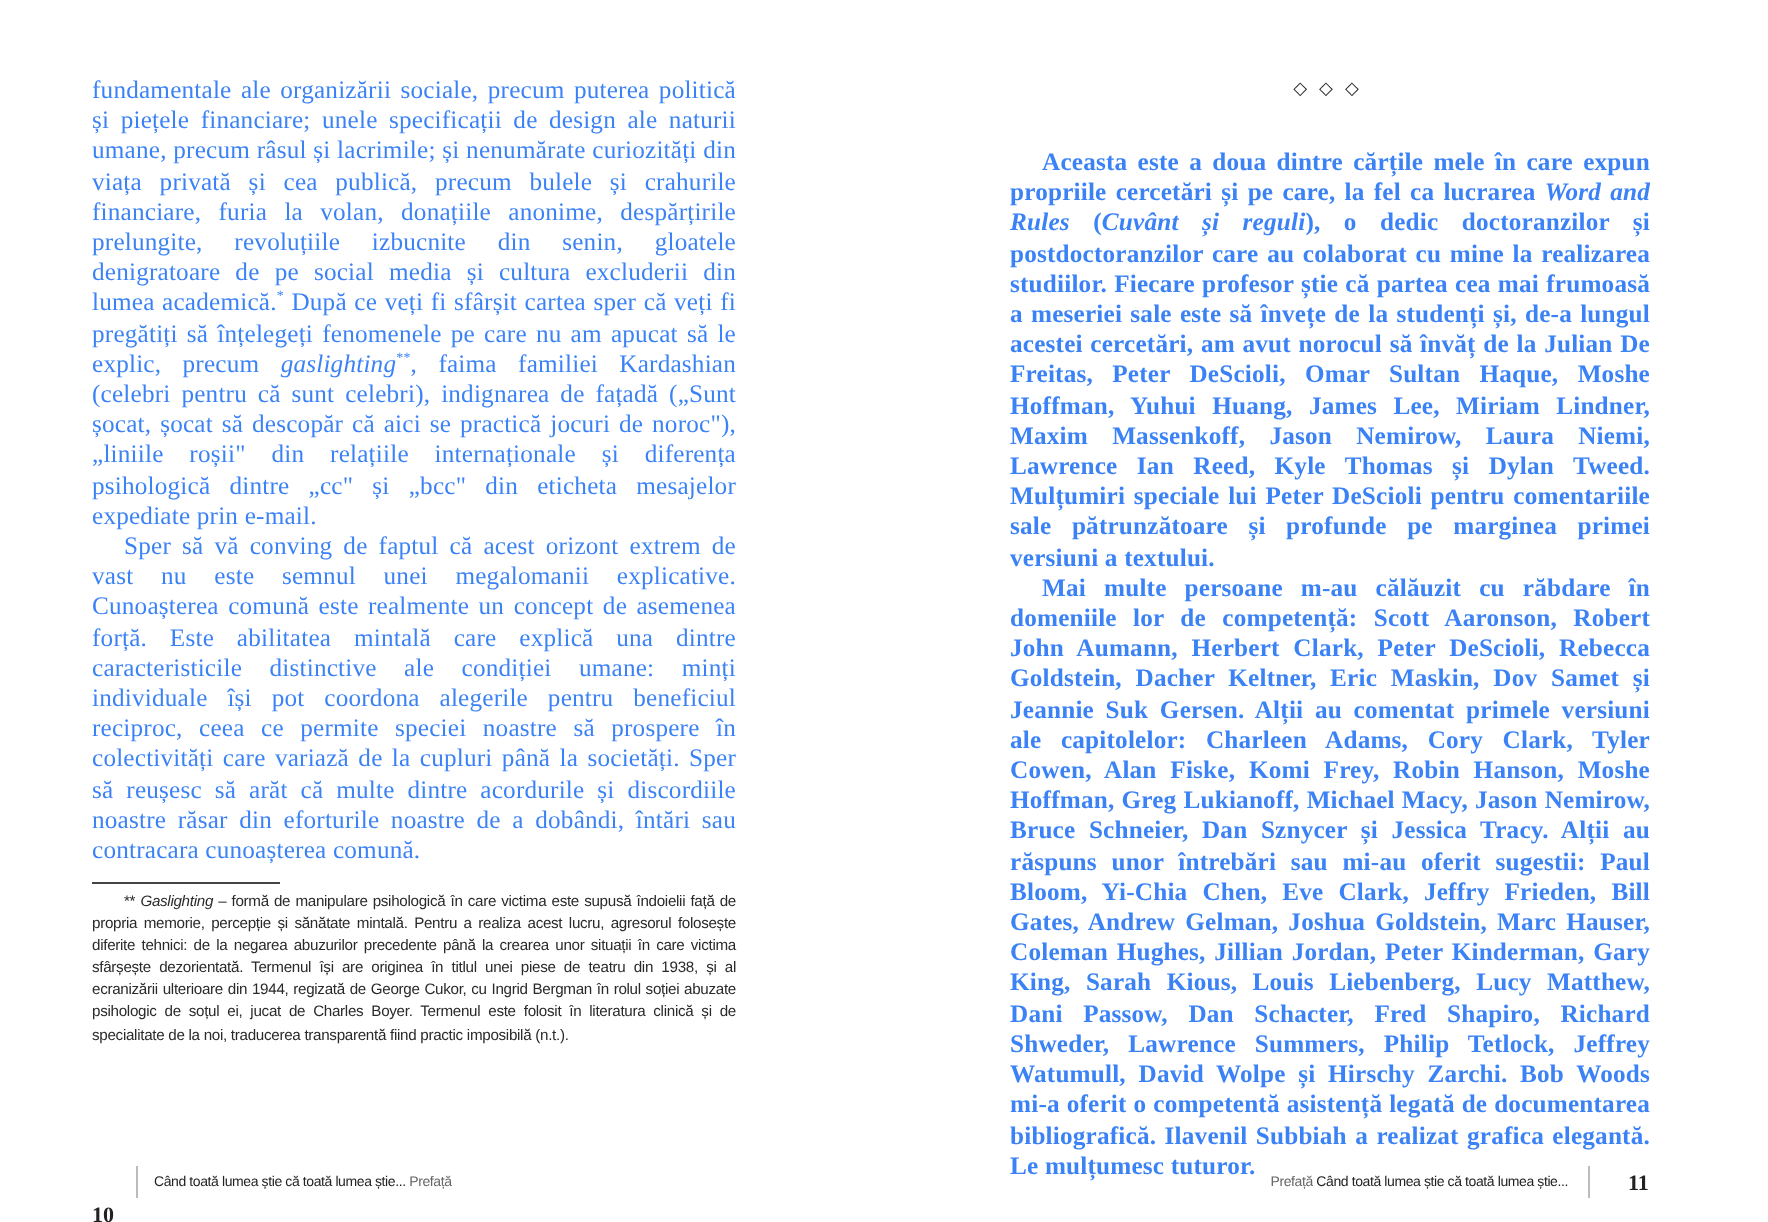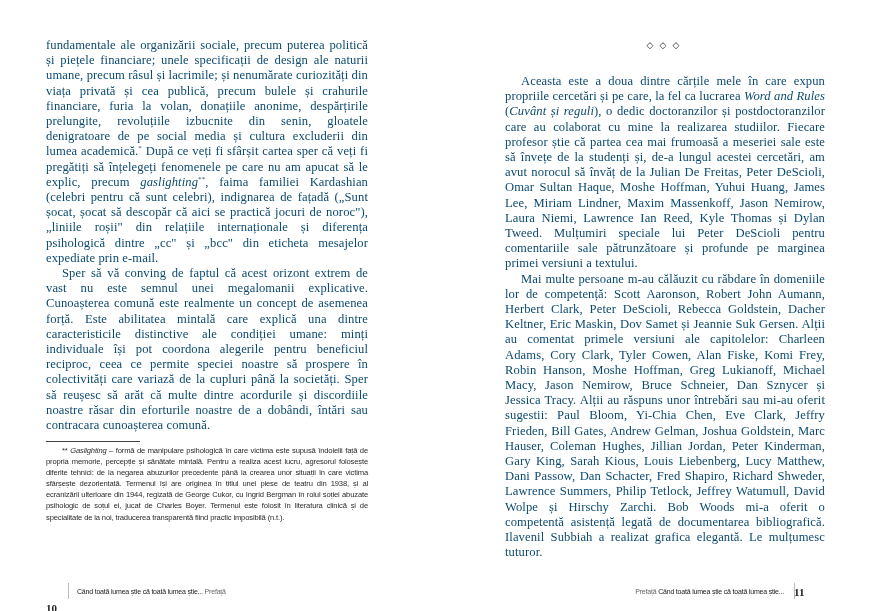--- a/index.html
+++ b/index.html
@@ -6,25 +6,25 @@
     body { width: 884px; height: 611px; position: relative; overflow: hidden; color: #1e1e1e; }
     .page { position: absolute; top: 0; height: 611px; }
     .page-left { left: 0; width: 442px; }
     .page-right { left: 442px; width: 442px; }
     .body-text {
       position: absolute;
       font-family: "Liberation Serif", "DejaVu Serif", serif;
       font-size: 12.6px;
       line-height: 15.2px;
       text-align: justify;
-      color: #0c4a6e;
+      color: #3b82f6;
       letter-spacing: 0.1px;
     }
     .page-left .body-text { left: 46px; top: 38px; width: 322px; }
-    .page-right .body-text { left: 505px; left: 63px; top: 74px; width: 320px; }
+    .page-right .body-text { left: 505px; left: 63px; top: 74px; width: 320px; font-weight: bold; }
     .body-text p { margin: 0; text-indent: 0; }
     .body-text p.indent { text-indent: 16px; }
     .ital { font-style: italic; }
     sup.fnref { font-size: 7px; vertical-align: 5px; line-height: 0; }
     .fn-rule {
       position: absolute; left: 46px; top: 441px; width: 94px; height: 0;
       border-top: 1px solid #444;
     }
     .footnotes {
       position: absolute; left: 46px; top: 445px; width: 322px;
@@ -72,14 +72,14 @@
 
 <div class="page page-right">
   <div class="ornament">◇◇◇</div>
   <div class="body-text">
     <p class="indent"><span>Aceasta este a doua dintre cărțile mele în care expun propriile cercetări și pe care, la fel ca lucrarea </span><span class="ital">Word and Rules</span><span> (</span><span class="ital">Cuvânt și reguli</span><span>), o dedic doctoranzilor și postdoctoranzilor care au colaborat cu mine la realizarea studiilor. Fiecare profesor știe că partea cea mai frumoasă a meseriei sale este să învețe de la studenți și, de-a lungul acestei cercetări, am avut norocul să învăț de la Julian De Freitas, Peter DeScioli, Omar Sultan Haque, Moshe Hoffman, Yuhui Huang, James Lee, Miriam Lindner, Maxim Massenkoff, Jason Nemirow, Laura Niemi, Lawrence Ian Reed, Kyle Thomas și Dylan Tweed. Mulțumiri speciale lui Peter DeScioli pentru comentariile sale pătrunzătoare și profunde pe marginea primei versiuni a textului.</span></p>
     <p class="indent">Mai multe persoane m-au călăuzit cu răbdare în domeniile lor de competență: Scott Aaronson, Robert John Aumann, Herbert Clark, Peter DeScioli, Rebecca Goldstein, Dacher Keltner, Eric Maskin, Dov Samet și Jeannie Suk Gersen. Alții au comentat primele versiuni ale capitolelor: Charleen Adams, Cory Clark, Tyler Cowen, Alan Fiske, Komi Frey, Robin Hanson, Moshe Hoffman, Greg Lukianoff, Michael Macy, Jason Nemirow, Bruce Schneier, Dan Sznycer și Jessica Tracy. Alții au răspuns unor întrebări sau mi-au oferit sugestii: Paul Bloom, Yi-Chia Chen, Eve Clark, Jeffry Frieden, Bill Gates, Andrew Gelman, Joshua Goldstein, Marc Hauser, Coleman Hughes, Jillian Jordan, Peter Kinderman, Gary King, Sarah Kious, Louis Liebenberg, Lucy Matthew, Dani Passow, Dan Schacter, Fred Shapiro, Richard Shweder, Lawrence Summers, Philip Tetlock, Jeffrey Watumull, David Wolpe și Hirschy Zarchi. Bob Woods mi-a oferit o competentă asistență legată de documentarea bibliografică. Ilavenil Subbiah a realizat grafica elegantă. Le mulțumesc tuturor.</p>
   </div>
 
   <div class="running-head" style="right:100px; text-align:right;"><span class="section">Prefață</span> <span>Când toată lumea știe că toată lumea știe...</span></div>
   <div class="folio-sep" style="left:352px;"></div>
-  <div class="folio-num" style="left:352px;text-align:center;">11</div>
+  <div class="folio-num" style="left:372px;text-align:center;">11</div>
 </div>
 
 </body></html>

